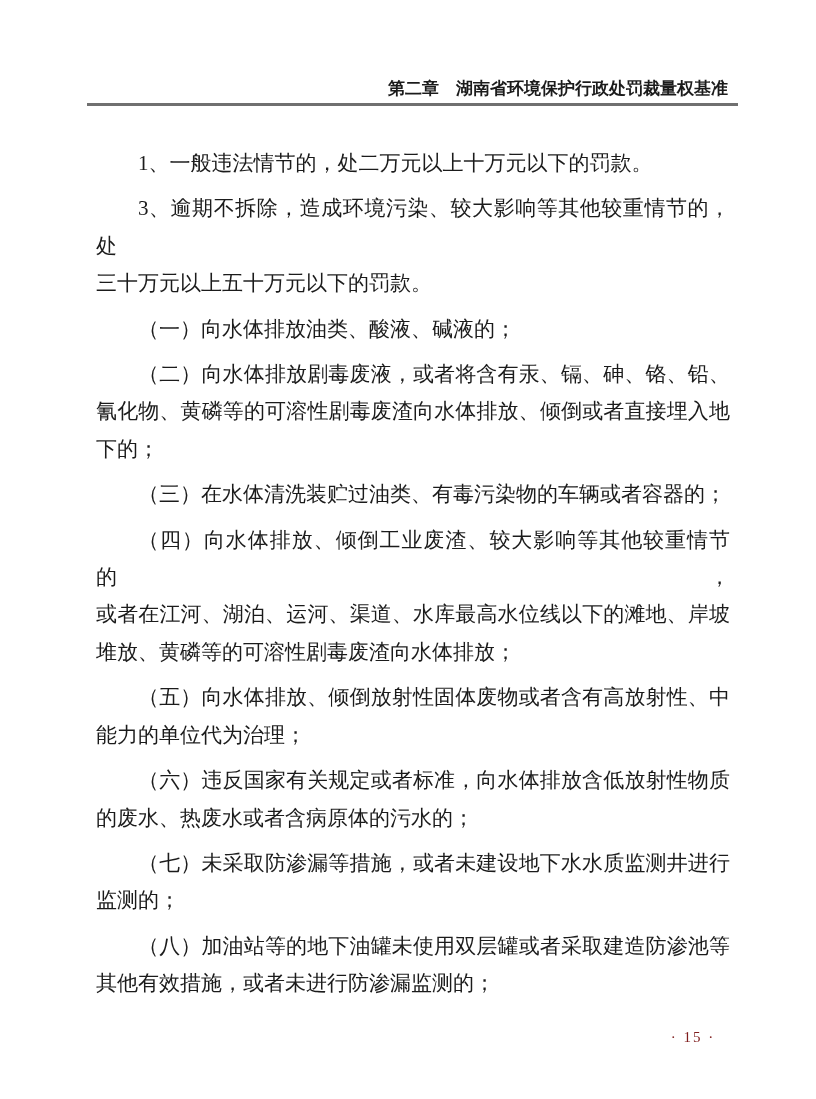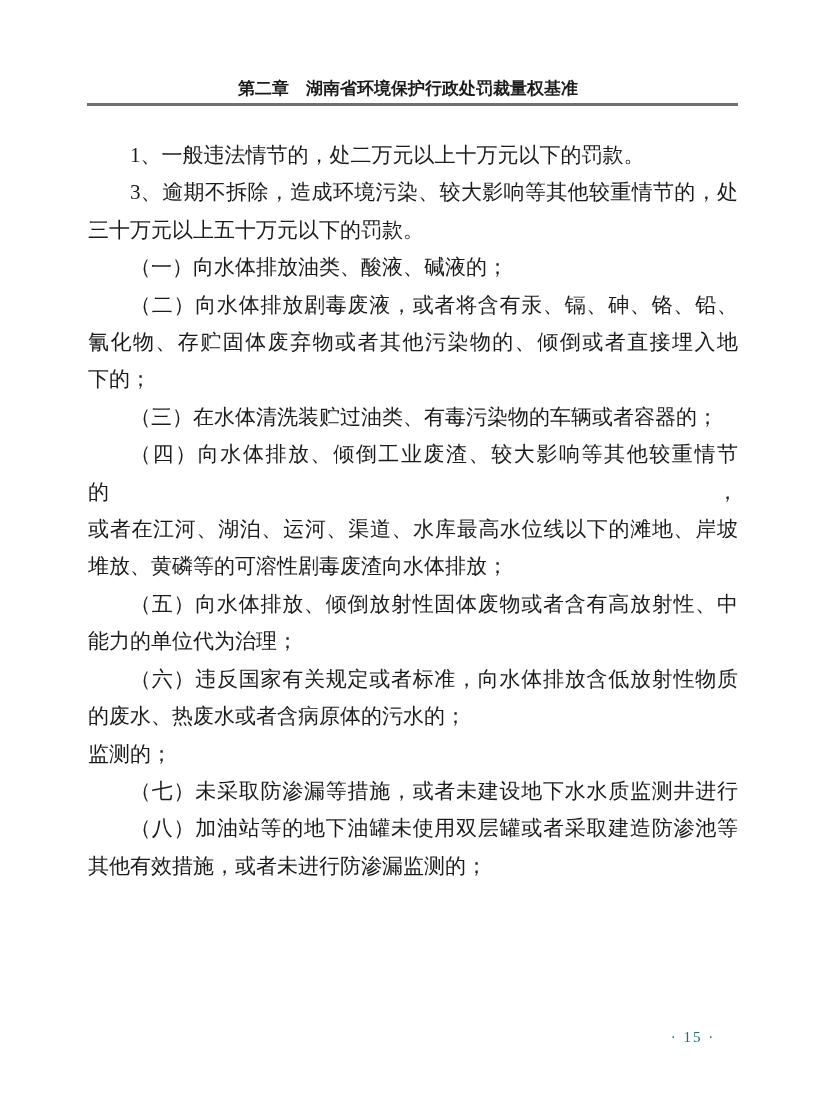--- a/index.html
+++ b/index.html
@@ -10,21 +10,21 @@
     background: #ffffff;
     overflow: hidden;
     font-family: "Liberation Serif", "DejaVu Serif", serif;
     color: #1b1b1b;
   }
   .page-header {
     position: absolute;
     top: 78px;
     left: 88px;
     width: 640px;
-    text-align: center;
+    text-align: right;
     font-size: 17px;
     font-weight: 700;
     line-height: 22px;
     white-space: nowrap;
   }
   .hgap { display: inline-block; width: 17px; }
   .header-rule {
     position: absolute;
     top: 103px;
     left: 87px;
@@ -33,34 +33,34 @@
     background: #707070;
   }
   .content {
     position: absolute;
     top: 137px;
     left: 88px;
     width: 650px;
     font-size: 21px;
     line-height: 37.4px;
   }
-  .para { margin: 0; padding: 0; }
+  .para { margin: 8px; padding: 0; }
   .line { text-align: justify; text-justify: inter-character; }
   .line.j { text-align-last: justify; }
   .line.indent { text-indent: 42px; }
   .article-label { font-weight: 700; }
   .page-footer {
     position: absolute;
     top: 1029px;
     left: 643px;
     width: 100px;
     text-align: center;
     font-size: 15px;
     letter-spacing: 2px;
-    color: #0f766e;
+    color: #7f1d1d;
   }
 </style>
 </head>
 <body>
 
 <div class="page">
 
   <header class="page-header">
     <span>第二章</span><span class="hgap"></span><span>湖南省环境保护行政处罚裁量权基准</span>
   </header>
@@ -79,21 +79,21 @@
       <span class="line" style="display:block">三十万元以上五十万元以下的罚款。</span>
     </p>
 
 
     <p class="para">
       <span class="line indent" style="display:block">（一）向水体排放油类、酸液、碱液的；</span>
     </p>
 
     <p class="para">
       <span class="line indent j" style="display:block">（二）向水体排放剧毒废液，或者将含有汞、镉、砷、铬、铅、</span>
-      <span class="line j" style="display:block">氰化物、存贮固体废弃物或者其他污染物的、倾倒或者直接埋入地</span>
+      <span class="line j" style="display:block">氰化物、黄磷等的可溶性剧毒废渣向水体排放、倾倒或者直接埋入地</span>
       <span class="line" style="display:block">下的；</span>
     </p>
 
     <p class="para">
       <span class="line indent" style="display:block">（三）在水体清洗装贮过油类、有毒污染物的车辆或者容器的；</span>
     </p>
 
     <p class="para">
       <span class="line indent j" style="display:block">（四）向水体排放、倾倒工业废渣、较大影响等其他较重情节的，</span>
       <span class="line j" style="display:block">或者在江河、湖泊、运河、渠道、水库最高水位线以下的滩地、岸坡</span>
@@ -104,22 +104,22 @@
       <span class="line indent j" style="display:block">（五）向水体排放、倾倒放射性固体废物或者含有高放射性、中</span>
       <span class="line" style="display:block">能力的单位代为治理；</span>
     </p>
 
     <p class="para">
       <span class="line indent j" style="display:block">（六）违反国家有关规定或者标准，向水体排放含低放射性物质</span>
       <span class="line" style="display:block">的废水、热废水或者含病原体的污水的；</span>
     </p>
 
     <p class="para">
+      <span class="line indent j" style="display:block">（七）未采取防渗漏等措施，或者未建设地下水水质监测井进行</span>
       <span class="line" style="display:block">监测的；</span>
-      <span class="line indent j" style="display:block">（七）未采取防渗漏等措施，或者未建设地下水水质监测井进行</span>
     </p>
 
     <p class="para">
       <span class="line indent j" style="display:block">（八）加油站等的地下油罐未使用双层罐或者采取建造防渗池等</span>
       <span class="line" style="display:block">其他有效措施，或者未进行防渗漏监测的；</span>
     </p>
 
   </main>
 
   <footer class="page-footer">

